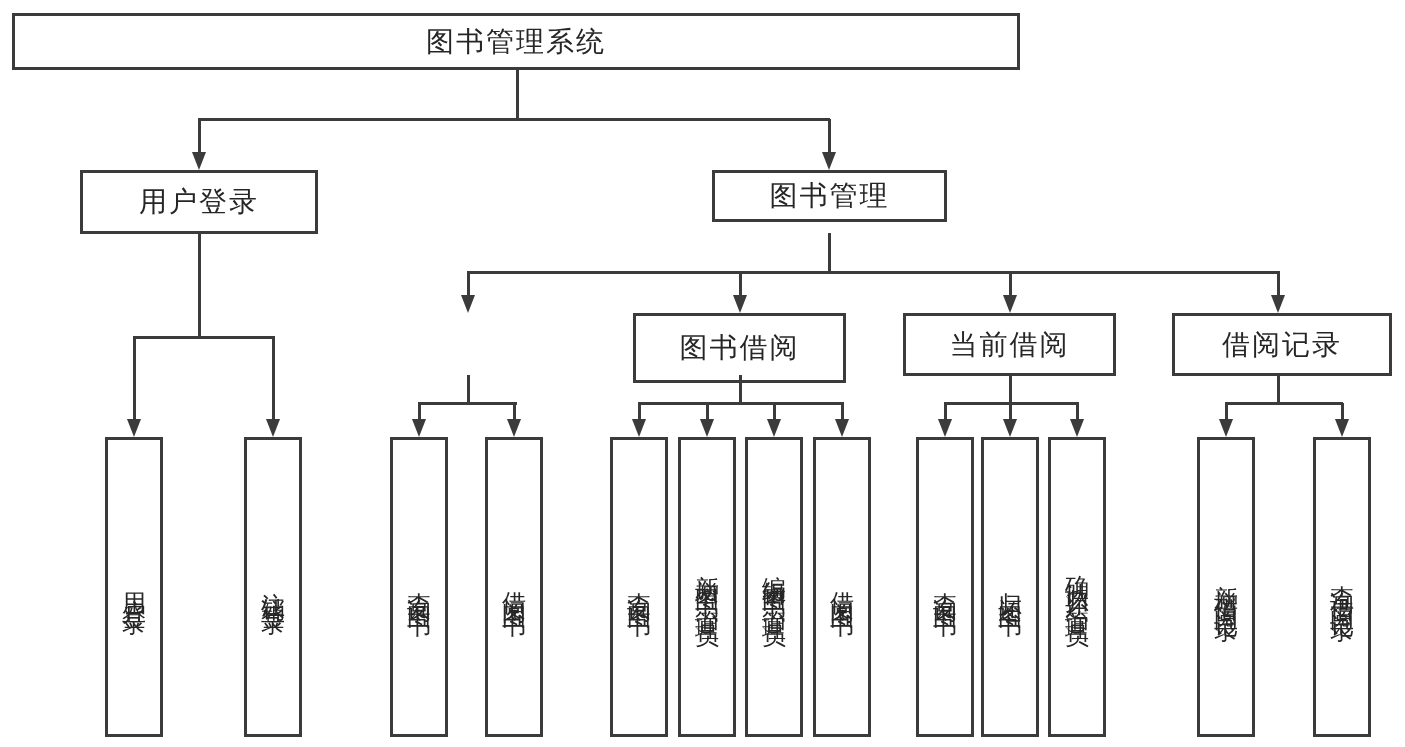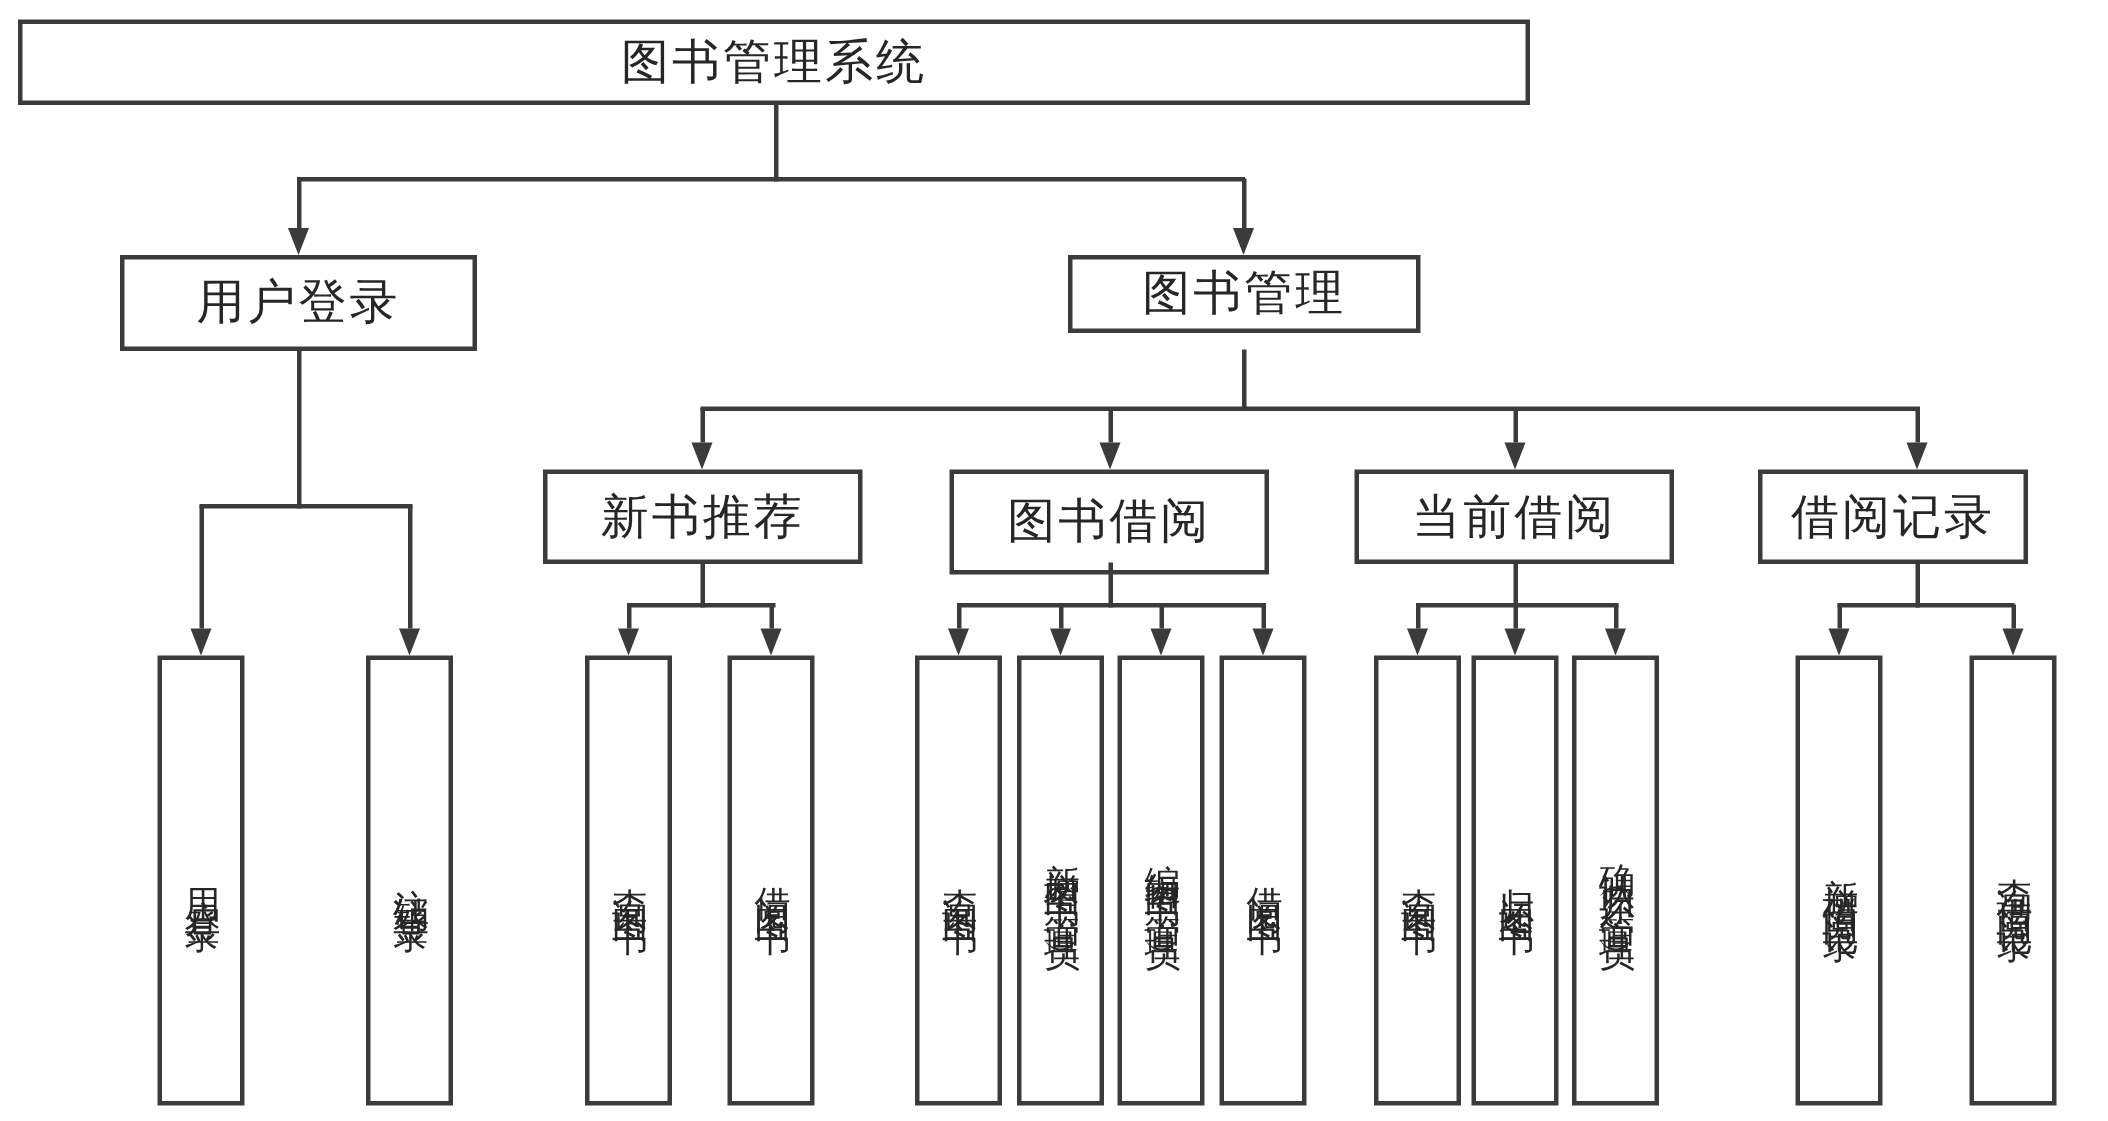--- a/index.html
+++ b/index.html
@@ -24,21 +24,21 @@
     position: absolute;
     box-sizing: border-box;
     background: #ffffff;
     border: 3px solid var(--line);
     display: flex;
     align-items: center;
     justify-content: center;
     color: var(--text);
   }
   .hlabel {
-    font-size: 32px;
+    font-size: 28px;
     letter-spacing: 2px;
     white-space: nowrap;
   }
   .vlabel {
     writing-mode: vertical-rl;
     text-orientation: mixed;
     font-size: 24px;
     letter-spacing: 7px;
     line-height: 1;
     white-space: nowrap;
@@ -97,30 +97,27 @@
   <div class="hl" style="left:467px;top:271px;width:813px"></div>
   <div class="vl" style="left:467px;top:272px;height:23px"></div>
   <div class="tri" style="left:461px;top:295px"></div>
   <div class="vl" style="left:739px;top:272px;height:23px"></div>
   <div class="tri" style="left:733px;top:295px"></div>
   <div class="vl" style="left:1009px;top:272px;height:23px"></div>
   <div class="tri" style="left:1003px;top:295px"></div>
   <div class="vl" style="left:1277px;top:272px;height:23px"></div>
   <div class="tri" style="left:1271px;top:295px"></div>
 
-  <div class="box" style="left:362px;top:313px;width:213px;height:63px">
-    <span class="hlabel">新书推荐</span>
-  </div>
   <div class="box" style="left:633px;top:313px;width:213px;height:70px">
     <span class="hlabel">图书借阅</span>
   </div>
   <div class="box" style="left:903px;top:313px;width:213px;height:63px">
     <span class="hlabel">当前借阅</span>
   </div>
-  <div class="box" style="left:1172px;top:313px;width:180px;height:63px">
+  <div class="box" style="left:1172px;top:313px;width:220px;height:63px">
     <span class="hlabel">借阅记录</span>
   </div>
 
   <div class="vl" style="left:467px;top:375px;height:30px"></div>
   <div class="hl" style="left:418px;top:402px;width:99px"></div>
   <div class="vl" style="left:418px;top:403px;height:16px"></div>
   <div class="tri" style="left:412px;top:419px"></div>
   <div class="vl" style="left:513px;top:403px;height:16px"></div>
   <div class="tri" style="left:507px;top:419px"></div>
 

